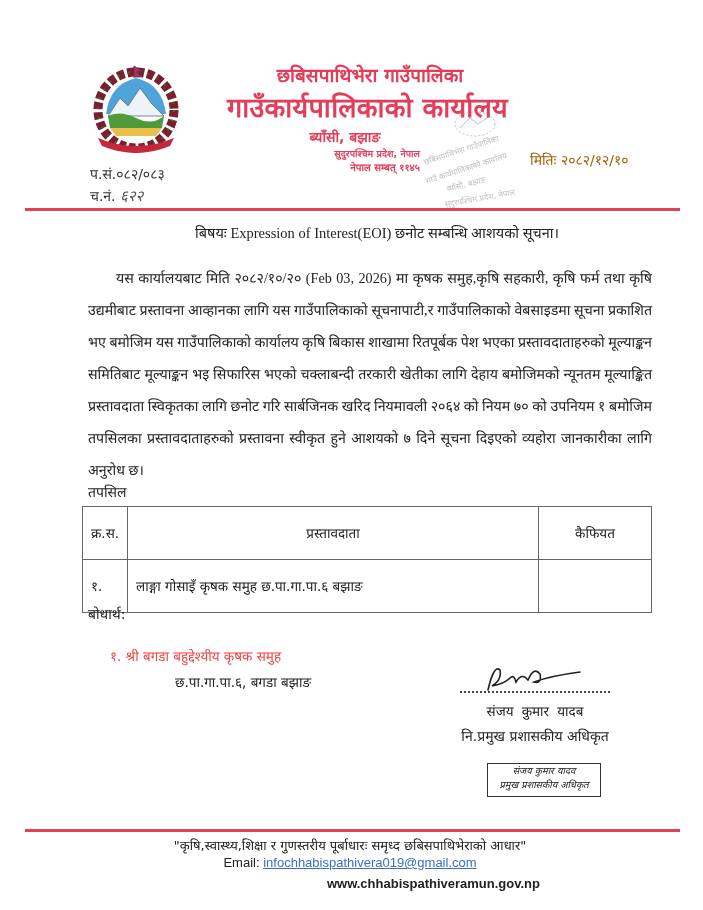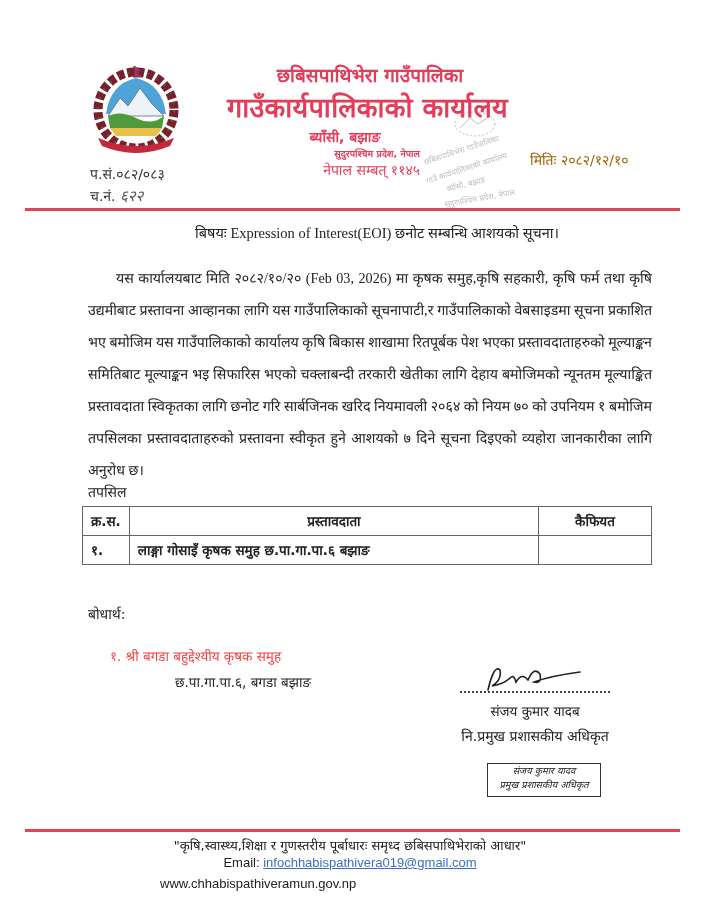--- a/index.html
+++ b/index.html
@@ -8,21 +8,21 @@
     font-family: "DejaVu Sans", sans-serif; color: #222;
   }
   .abs { position: absolute; }
 
   
   .logo { left: 90px; top: 62px; width: 92px; height: 96px; }
   .hdr-line1 { left: 255px; top: 62px; width: 230px; text-align: center; font-size: 19px; font-weight: bold; color: #e23d5a; white-space: nowrap; }
   .hdr-line2 { left: 195px; top: 88px; width: 345px; text-align: center; font-size: 27px; font-weight: bold; color: #e23d5a; white-space: nowrap; letter-spacing: 0.3px; }
   .hdr-line3 { left: 300px; top: 127px; width: 90px; text-align: center; font-size: 14px; font-weight: bold; color: #e23d5a; white-space: nowrap; }
   .hdr-line4 { left: 300px; top: 147px; width: 120px; text-align: right; font-size: 9.5px; font-weight: bold; color: #e23d5a; white-space: nowrap; }
-  .hdr-line5 { left: 300px; top: 160px; width: 120px; text-align: right; font-size: 14px; font-weight: normal; color: #e23d5a; white-space: nowrap; }
+  .hdr-line5 { left: 300px; top: 160px; width: 120px; text-align: right; font-size: 10px; font-weight: bold; color: #e23d5a; white-space: nowrap; }
 
   .stamp { left: 418px; top: 110px; width: 110px; height: 95px; opacity: 0.55; }
   .stamp-text { position: absolute; font-size: 8px; color: #8a8a8a; white-space: nowrap; }
 
   .ref-no { left: 90px; top: 164px; font-size: 14px; color: #333; white-space: nowrap; }
   .char-no { left: 90px; top: 185px; font-size: 14px; color: #333; white-space: nowrap; }
   .char-no .hand { font-family: "DejaVu Serif", serif; font-style: italic; color: #555; font-size: 15px; }
   .date { left: 530px; top: 150px; font-size: 14px; color: #a16207; white-space: nowrap; }
 
   .rule-top { left: 25px; top: 208px; width: 655px; height: 3px; background: #e3415c; }
@@ -33,42 +33,42 @@
   
   .body-para {
     left: 88px; top: 262px; width: 564px;
     font-family: "Liberation Serif", serif; font-size: 14.2px; line-height: 32px;
     text-align: justify; text-indent: 28px; color: #222;
   }
 
   
   .tapsil-title { left: 88px; top: 482px; font-size: 14px; color: #222; text-underline-offset: 3px; }
   .tbl { left: 82px; top: 506px; width: 570px; border-collapse: collapse; font-size: 13.5px; color: #222; }
-  .tbl td, .tbl th { border: 1px solid #666; height: 28px; padding: 0 8px; font-weight: bold; }
+  .tbl td, .tbl th { border: 1px solid #666; height: 28px; padding: 12px 8px; font-weight: normal; }
   .tbl th { text-align: center; }
   .tbl th.col-sn { text-align: left; width: 26px; }
   .tbl .col-remarks { width: 96px; border-radius: 7px; }
 
   
   .cc-title { left: 88px; top: 604px; font-size: 14px; color: #222; }
   .cc-item1 { left: 110px; top: 647px; font-size: 13.5px; color: #ef4444; white-space: nowrap; }
   .cc-item2 { left: 128px; top: 673px; font-size: 13.5px; color: #222; white-space: nowrap; margin-left: 47px; }
 
   
   .signature { left: 480px; top: 660px; width: 110px; height: 36px; }
   .sig-dots { left: 460px; top: 687px; width: 150px; border-bottom: 2px dotted #444; height: 4px; }
-  .sig-name { left: 465px; top: 702px; width: 140px; text-align: center; font-size: 13.5px; color: #222; white-space: nowrap; }
+  .sig-name { left: 465px; top: 702px; width: 140px; text-align: center; font-size: 13.5px; color: #222; white-space: nowrap; font-family: Liberation Mono, monospace; }
   .sig-title { left: 450px; top: 726px; width: 170px; text-align: center; font-size: 14px; color: #222; white-space: nowrap; }
   .sig-stamp { left: 487px; top: 742px; width: 112px; height: 32px; border: 1.5px solid #333; font-size: 9.5px; text-align: center; line-height: 14px; color: #222; font-style: italic; margin-top: 21px; }
 
   .rule-bottom { left: 25px; top: 829px; width: 655px; height: 3px; background: #e3415c; }
   .footer-motto { left: 60px; top: 836px; width: 580px; text-align: center; font-size: 13px; color: #222; white-space: nowrap; }
   .footer-email { left: 160px; top: 855px; width: 380px; text-align: center; font-family: "Liberation Sans", sans-serif; font-size: 13px; color: #222; white-space: nowrap; }
   .footer-email a { color: #3a6fc4; text-decoration: underline; text-align: right; }
-  .footer-web { left: 160px; top: 876px; width: 380px; text-align: left; font-family: "Liberation Sans", sans-serif; font-size: 13px; color: #222; white-space: nowrap; }
+  .footer-web { left: 160px; top: 876px; width: 380px; text-align: right; font-family: "Liberation Sans", sans-serif; font-size: 13px; color: #222; white-space: nowrap; font-weight: bold; }
 </style>
 </head>
 <body>
 
 <svg class="abs logo" viewBox="0 0 92 96">
   <g>
     <circle cx="46" cy="48" r="38" fill="none" stroke="#7a1f2b" stroke-width="9" stroke-dasharray="7 3"></circle>
     <circle cx="46" cy="48" r="38" fill="none" stroke="#3d6b2f" stroke-width="2" stroke-dasharray="2 8"></circle>
   </g>
   <path d="M16 52 Q20 22 46 16 Q72 22 76 52 Z" fill="#4ea4d8"></path>

